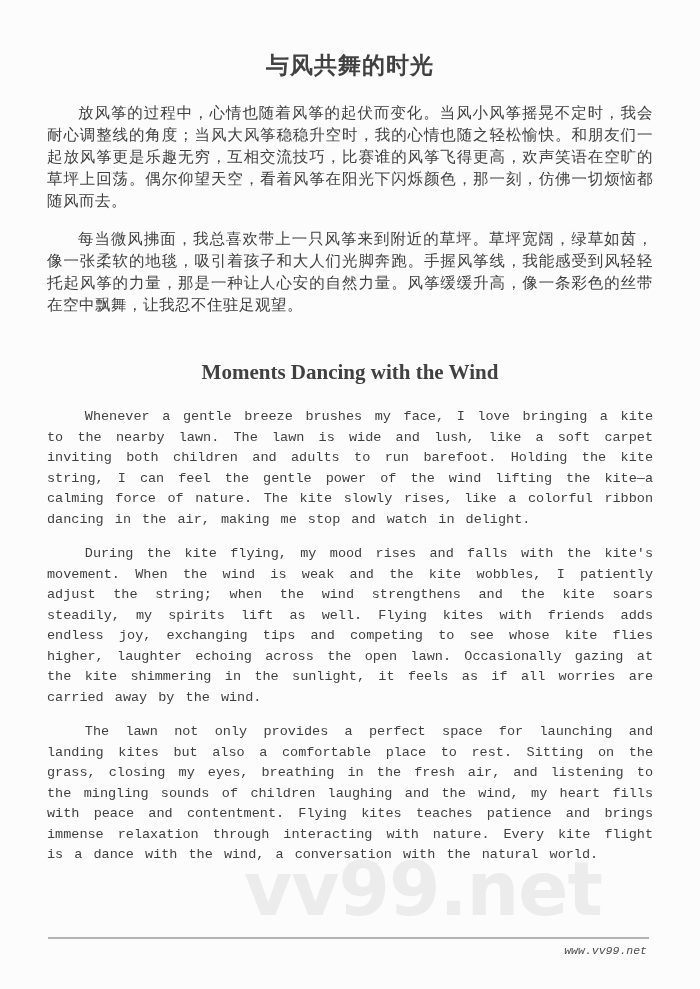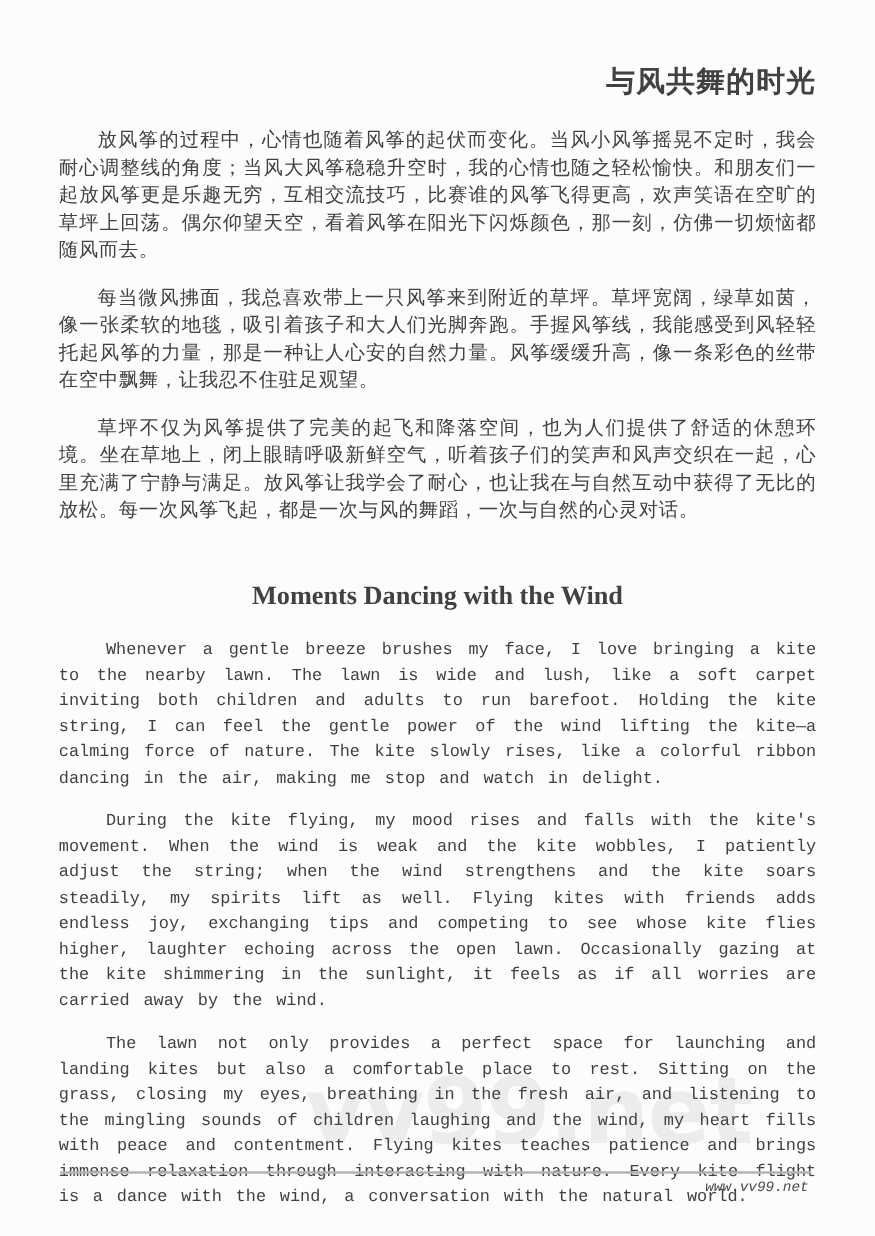--- a/index.html
+++ b/index.html
@@ -13,21 +13,21 @@
     width: 700px; height: 989px;
     box-sizing: border-box;
   }
   .content {
     position: relative;
     padding: 50px 47px 0 47px;
     z-index: 2;
   }
   .cn-title {
     margin: 0 0 21px 0;
-    text-align: right;
+    text-align: center;
     font-size: 23px;
     font-weight: bold;
     letter-spacing: 1px;
     font-family: "Liberation Serif", "DejaVu Serif", serif;
   }
   .cn-para {
     margin: 0 0 16px 0;
     font-size: 15.5px;
     line-height: 22px;
     text-align: justify;
@@ -83,21 +83,20 @@
 <div class="page" style="background: rgb(252, 252, 252); color: rgb(65, 65, 65);">
 
   <div class="content">
 
     <h1 class="cn-title">与风共舞的时光</h1>
 
     <p class="cn-para">放风筝的过程中，心情也随着风筝的起伏而变化。当风小风筝摇晃不定时，我会耐心调整线的角度；当风大风筝稳稳升空时，我的心情也随之轻松愉快。和朋友们一起放风筝更是乐趣无穷，互相交流技巧，比赛谁的风筝飞得更高，欢声笑语在空旷的草坪上回荡。偶尔仰望天空，看着风筝在阳光下闪烁颜色，那一刻，仿佛一切烦恼都随风而去。</p>
 
     <p class="cn-para">每当微风拂面，我总喜欢带上一只风筝来到附近的草坪。草坪宽阔，绿草如茵，像一张柔软的地毯，吸引着孩子和大人们光脚奔跑。手握风筝线，我能感受到风轻轻托起风筝的力量，那是一种让人心安的自然力量。风筝缓缓升高，像一条彩色的丝带在空中飘舞，让我忍不住驻足观望。</p>
 
-    <p class="cn-para">草坪不仅为风筝提供了完美的起飞和降落空间，也为人们提供了舒适的休憩环境。坐在草地上，闭上眼睛呼吸新鲜空气，听着孩子们的笑声和风声交织在一起，心里充满了宁静与满足。放风筝让我学会了耐心，也让我在与自然互动中获得了无比的放松。每一次风筝飞起，都是一次与风的舞蹈，一次与自然的心灵对话。</p>
 
     <h2 class="en-title">Moments Dancing with the Wind</h2>
 
     <p class="en-para">Whenever a gentle breeze brushes my face, I love bringing a kite to the nearby lawn. The lawn is wide and lush, like a soft carpet inviting both children and adults to run barefoot. Holding the kite string, I can feel the gentle power of the wind lifting the kite—a calming force of nature. The kite slowly rises, like a colorful ribbon dancing in the air, making me stop and watch in delight.</p>
 
     <p class="en-para">During the kite flying, my mood rises and falls with the kite's movement. When the wind is weak and the kite wobbles, I patiently adjust the string; when the wind strengthens and the kite soars steadily, my spirits lift as well. Flying kites with friends adds endless joy, exchanging tips and competing to see whose kite flies higher, laughter echoing across the open lawn. Occasionally gazing at the kite shimmering in the sunlight, it feels as if all worries are carried away by the wind.</p>
 
     <p class="en-para">The lawn not only provides a perfect space for launching and landing kites but also a comfortable place to rest. Sitting on the grass, closing my eyes, breathing in the fresh air, and listening to the mingling sounds of children laughing and the wind, my heart fills with peace and contentment. Flying kites teaches patience and brings immense relaxation through interacting with nature. Every kite flight is a dance with the wind, a conversation with the natural world.</p>
 
   </div>

